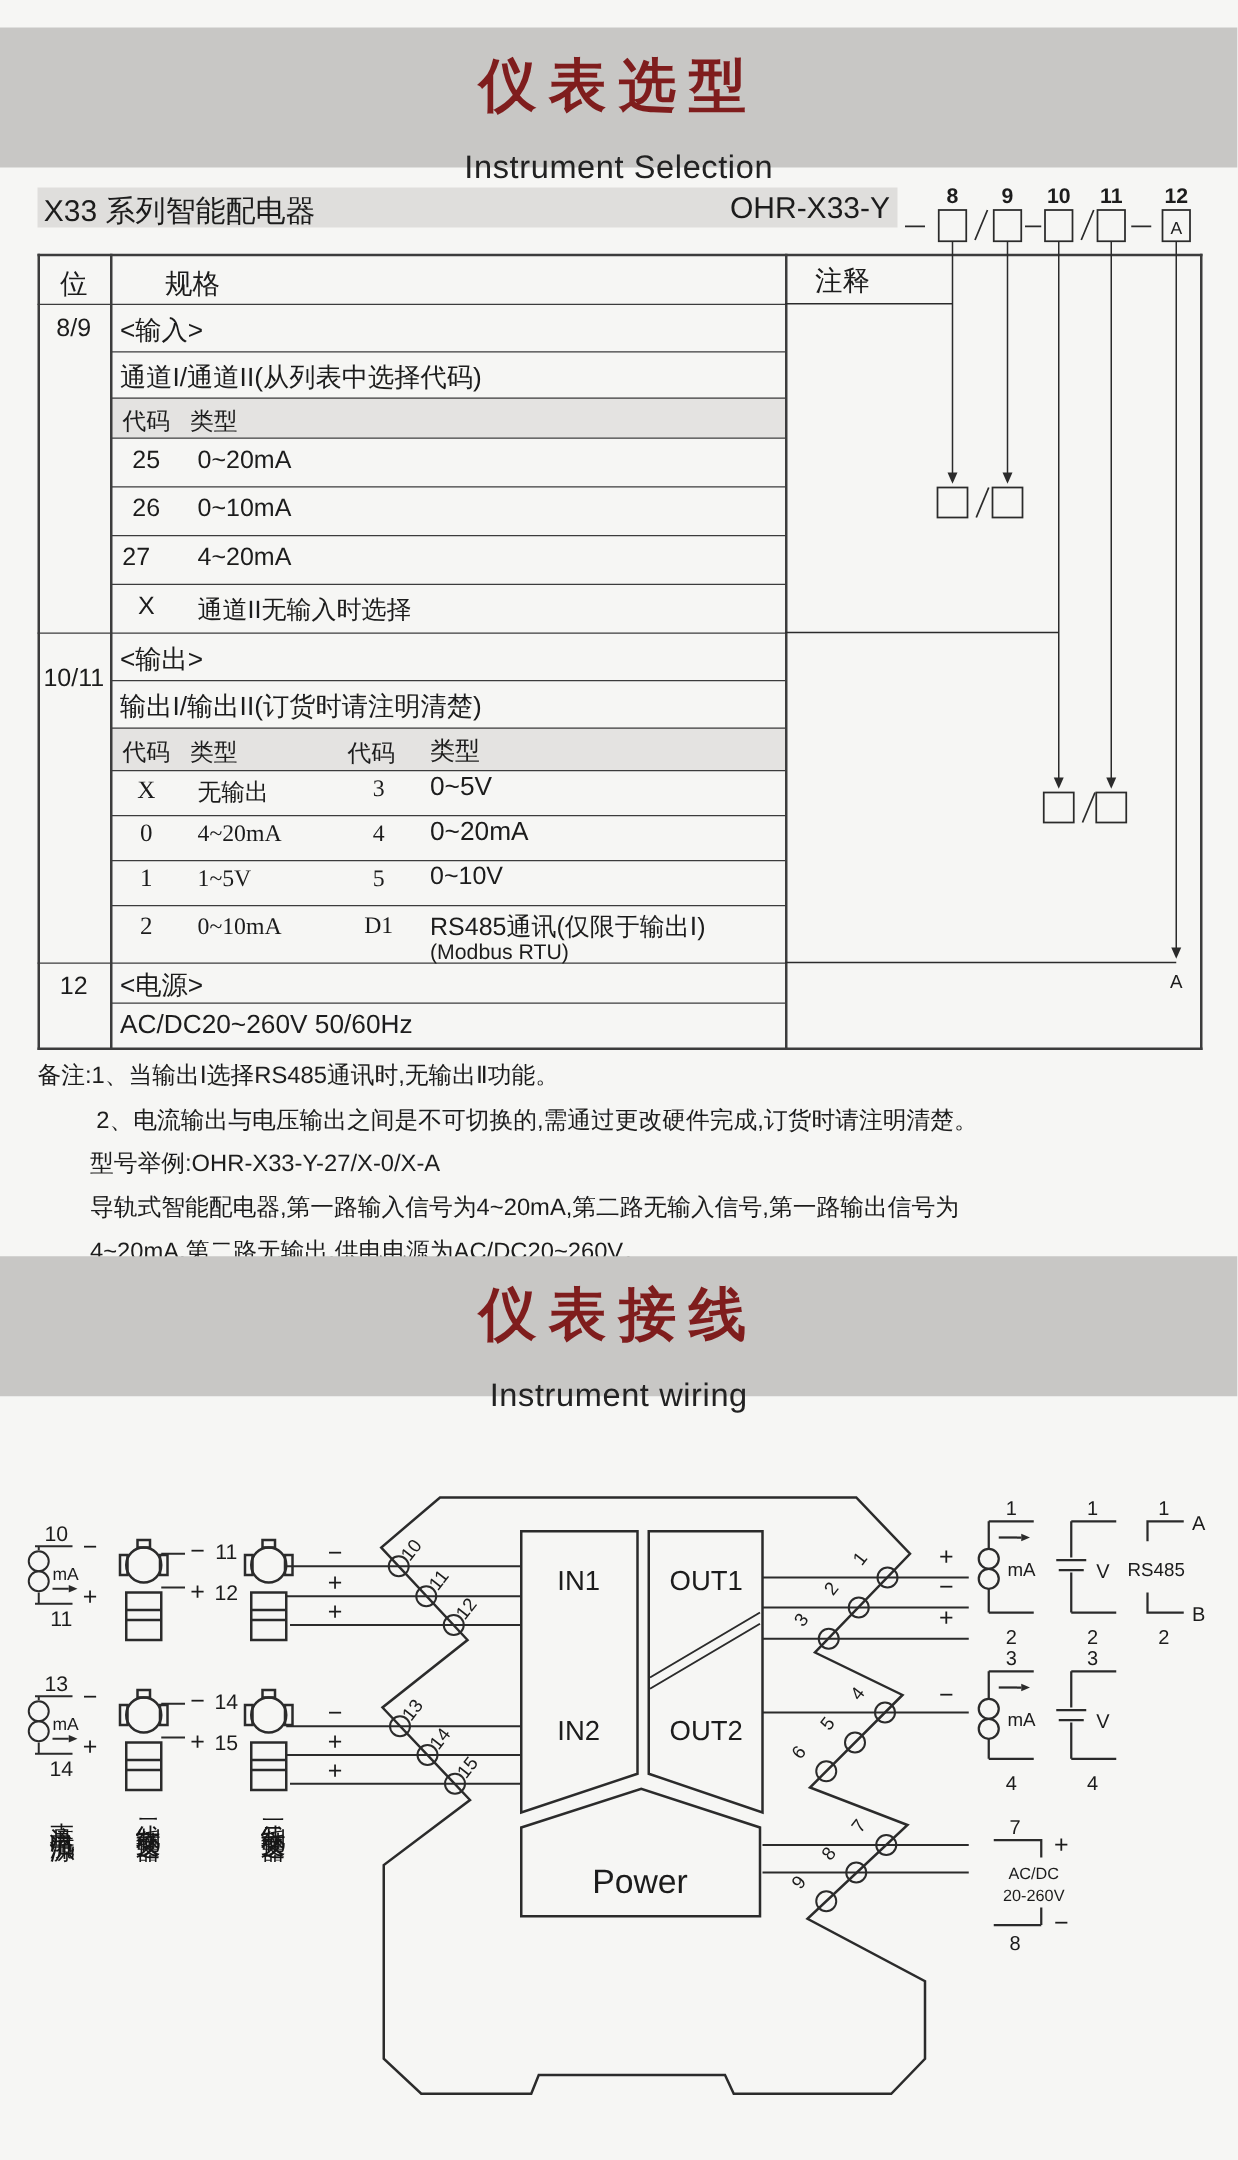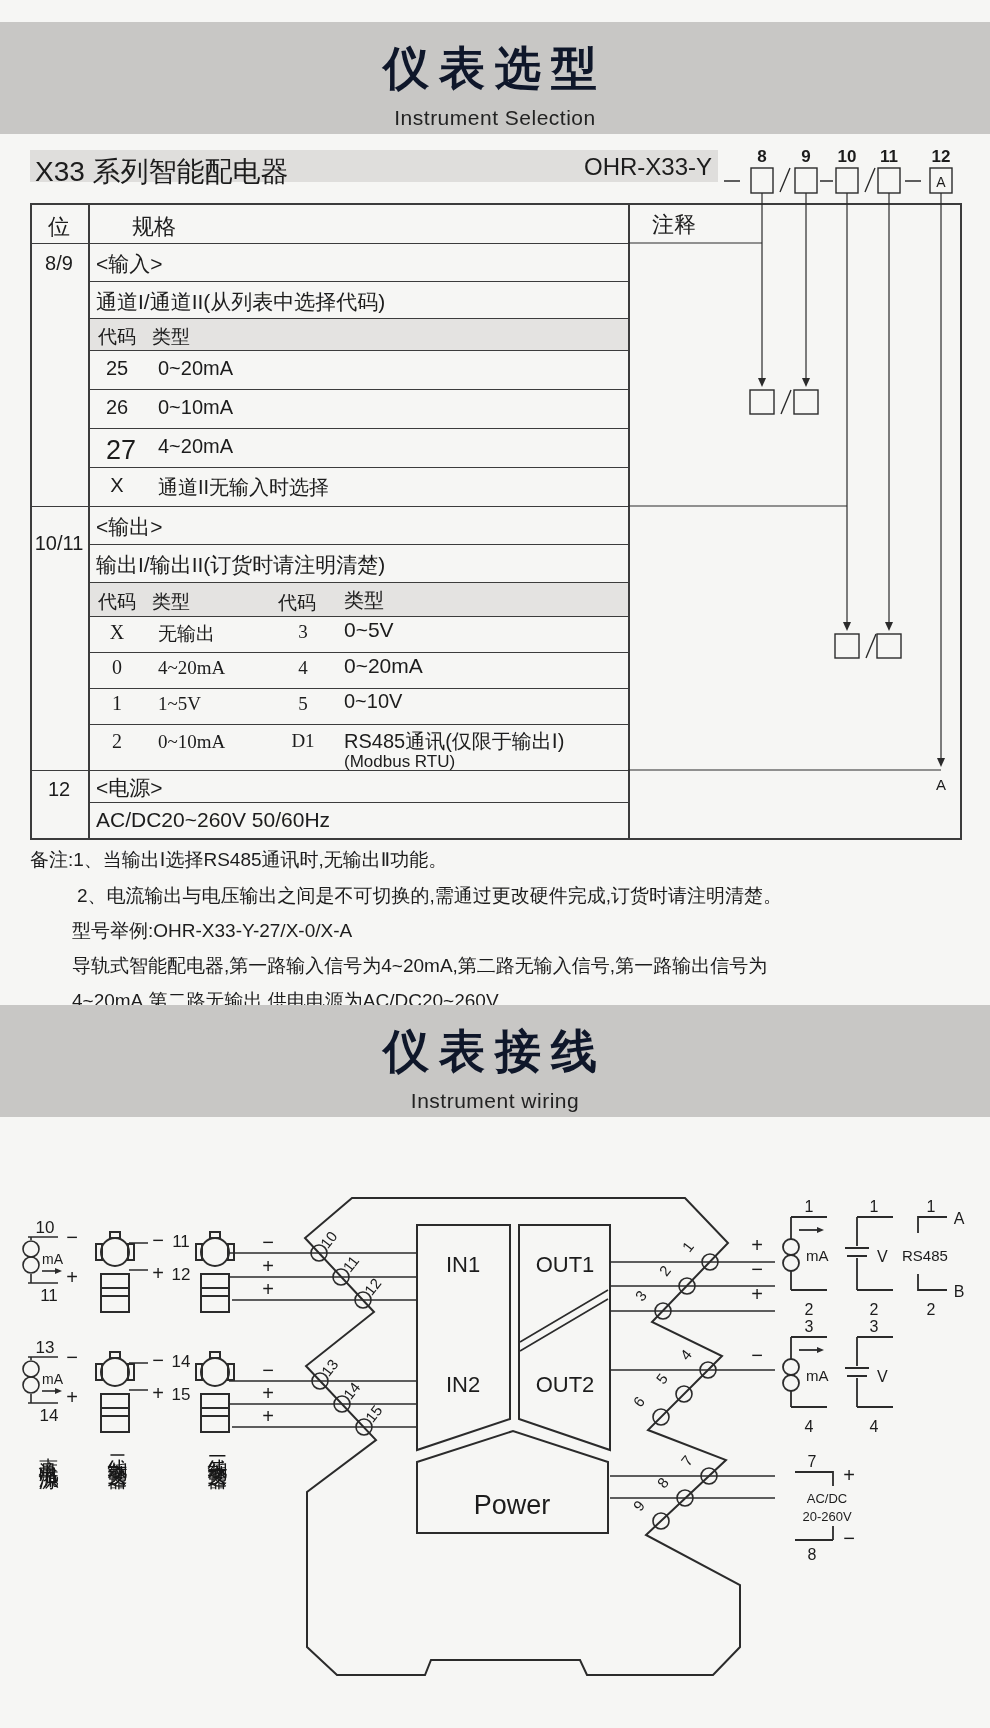--- a/index.html
+++ b/index.html
@@ -1,20 +1,20 @@
 <!DOCTYPE html>
 <html><head>
 <meta charset="utf-8">
 <style>
   html,body{margin:0;padding:0;}
   body{width:990px;height:1728px;position:relative;background:#f6f6f4;overflow:hidden;
        font-family:"Liberation Sans",sans-serif;color:#1c1c1c;}
   .band{position:absolute;left:0;width:990px;height:112px;background:#c8c7c5;text-align:center;}
-  .band .bt{font-size:46px;font-weight:bold;letter-spacing:10px;color:#0f172a;margin-top:16px;}
-  .band .bs{font-size:21px;color:#222;margin-top:6px;letter-spacing:0.5px;}
+  .band .bt{font-size:46px;font-weight:bold;letter-spacing:10px;color:#7f1d1d;margin-top:16px;}
+  .band .bs{font-size:26px;color:#222;margin-top:18px;letter-spacing:0.5px;}
   .ln{position:absolute;background:#3c3c3c;}
   .t{position:absolute;white-space:nowrap;color:#1c1c1c;}
   .c{text-align:center;}
   .serif{font-family:"Liberation Serif",serif;}
   .strip{position:absolute;background:#dfdedc;}
   .strip2{position:absolute;background:#e4e3e1;}
   svg{position:absolute;overflow:visible;}
   svg text{fill:#1c1c1c;font-family:"Liberation Sans",sans-serif;}
   svg .s{stroke:#2b2b2b;fill:none;}
   .vlabel{position:absolute;writing-mode:vertical-rl;text-orientation:upright;
@@ -22,21 +22,21 @@
 </style>
 </head>
 <body>
 
 <div class="band" style="top:22px;">
   <div class="bt">仪表选型</div>
   <div class="bs">Instrument Selection</div>
 </div>
 
 <div class="strip" style="left:30px;top:150px;width:688px;height:32px;"></div>
-<div class="t" style="left:35px;top:153px;font-size:28px;">X33 系列智能配电器</div>
+<div class="t" style="left:35px;top:153px;font-size:24px;">X33 系列智能配电器</div>
 <div class="t" style="left:466px;top:153px;width:246px;font-size:24px;text-align:right;">OHR-X33-Y</div>
 
 <div class="strip2" style="left:89px;top:318px;width:539px;height:32px;"></div>
 <div class="strip2" style="left:89px;top:582px;width:539px;height:34px;"></div>
 
 <div class="ln" style="left:30px;top:203px;width:932px;height:2px;"></div>
 <div class="ln" style="left:30px;top:243px;width:599px;height:1px;"></div>
 <div class="ln" style="left:88px;top:281px;width:540px;height:1px;"></div>
 <div class="ln" style="left:88px;top:318px;width:540px;height:1px;"></div>
 <div class="ln" style="left:88px;top:350px;width:540px;height:1px;"></div>
@@ -65,21 +65,21 @@
 <div class="t c" style="left:30px;top:252px;width:58px;font-size:20px;">8/9</div>
 <div class="t" style="left:96px;top:250px;font-size:21px;">&lt;输入&gt;</div>
 <div class="t" style="left:96px;top:288px;font-size:21px;">通道I/通道II(从列表中选择代码)</div>
 <div class="t" style="left:98px;top:324px;font-size:19px;">代码</div>
 <div class="t" style="left:152px;top:324px;font-size:19px;">类型</div>
 
 <div class="t c" style="left:94px;top:357px;width:46px;font-size:20px;">25</div>
 <div class="t" style="left:158px;top:357px;font-size:20px;">0~20mA</div>
 <div class="t c" style="left:94px;top:396px;width:46px;font-size:20px;">26</div>
 <div class="t" style="left:158px;top:396px;font-size:20px;">0~10mA</div>
-<div class="t c" style="left:98px;top:435px;width:46px;font-size:27px;">27</div>
+<div class="t c" style="left:86px;top:435px;width:46px;font-size:20px;">27</div>
 <div class="t" style="left:158px;top:435px;font-size:20px;">4~20mA</div>
 <div class="t c" style="left:94px;top:474px;width:46px;font-size:20px;">X</div>
 <div class="t" style="left:158px;top:474px;font-size:20px;">通道II无输入时选择</div>
 
 <div class="t c" style="left:28px;top:506px;width:62px;font-size:20px;margin-top:26px;">10/11</div>
 <div class="t" style="left:96px;top:513px;font-size:21px;">&lt;输出&gt;</div>
 <div class="t" style="left:96px;top:551px;font-size:21px;">输出I/输出II(订货时请注明清楚)</div>
 <div class="t" style="left:98px;top:589px;font-size:19px;">代码</div>
 <div class="t" style="left:152px;top:589px;font-size:19px;">类型</div>
 <div class="t" style="left:278px;top:590px;font-size:19px;">代码</div>

